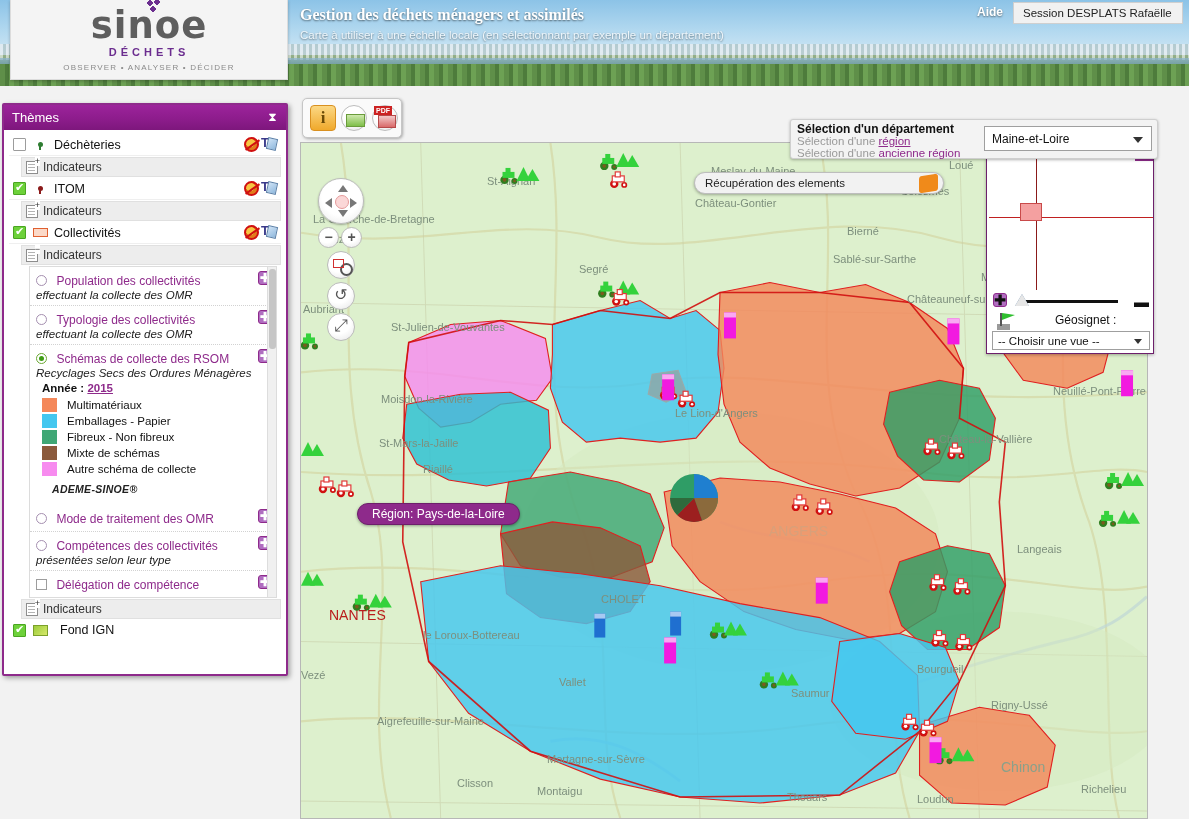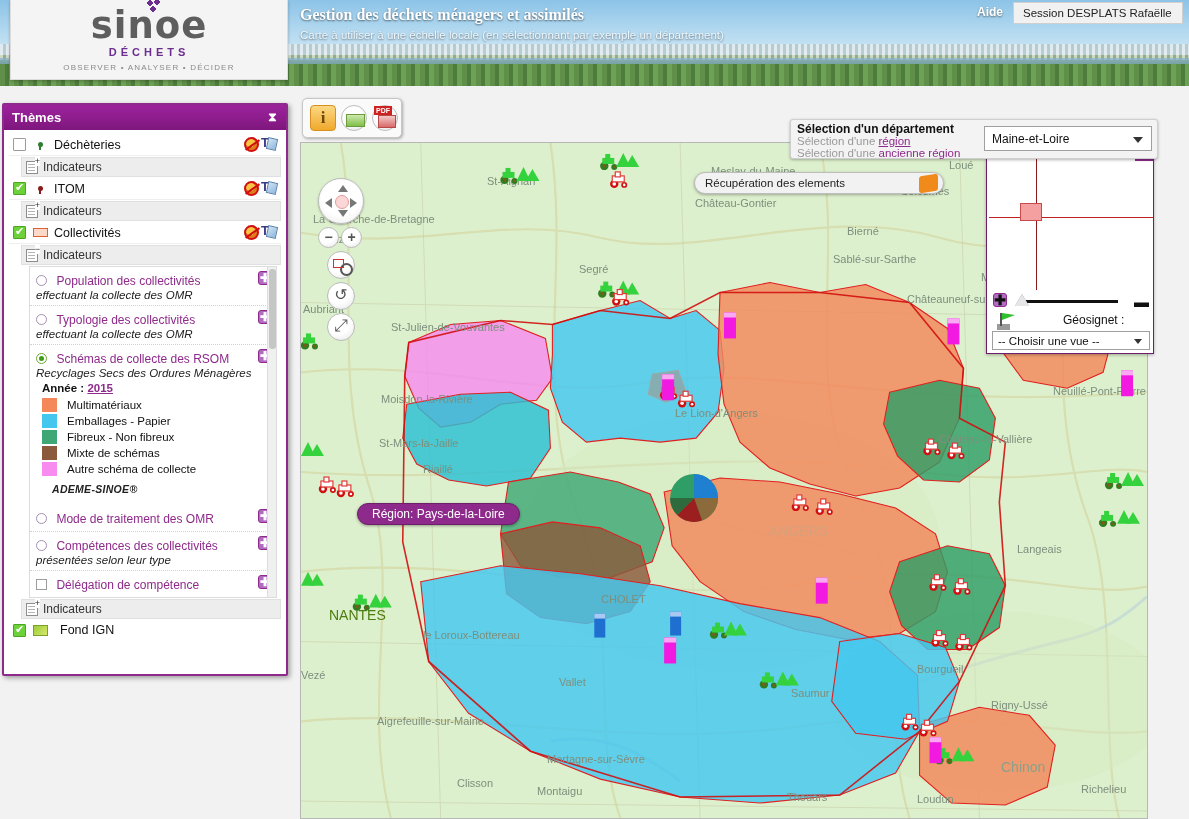--- a/index.html
+++ b/index.html
@@ -80,21 +80,21 @@
 
   
   #themes-panel {
     position:absolute; left:2px; top:103px; width:286px; height:573px;
     background:#ffffff; border:2px solid #8e2a8b; border-radius:2px;
     box-shadow: 2px 2px 5px rgba(0,0,0,.35);
     display:flex; flex-direction:column;
   }
   #themes-title {
     height:25px; background: linear-gradient(to bottom,#9c239b 0%,#8d1c8c 55%,#7d177c 100%);
-    color:#fff; font-weight:bold; font-size:13px; display:flex; align-items:center;
+    color:#fff; font-weight:normal; font-size:13px; display:flex; align-items:center;
     padding:4px 8px; position:relative;
   }
   #themes-collapse {
     position:absolute; right:7px; top:5px; width:13px; height:15px; cursor:pointer;
     color:#fff; font-size:12px; line-height:14px; text-align:center;
   }
   #themes-body { flex:1; overflow:hidden; padding:4px 5px 5px 5px; background:#fff; }
 
   .theme-row {
     display:flex; align-items:center; gap:6px; padding:3px 4px; position:relative;
@@ -263,21 +263,21 @@
   #ov-vline{position:absolute;left:49px;top:6px;width:1px;height:139px;background:#8b1a1a;}
   #ov-hline{position:absolute;left:2px;top:72px;width:164px;height:1px;background:#c02020;}
   #ov-box{position:absolute;left:33px;top:58px;width:22px;height:18px;background:#f4a0a0;border:1px solid #c94a4a;}
   #ov-slider { position:absolute; left:6px; top:148px; width:156px; height:16px; }
   #ov-slider .bar { position:absolute; left:25px; top:7px; width:100px; height:3px; background:#111; }
   #ov-slider .plus { position:absolute; left:0; top:0; font-size:14px; font-weight:bold; color:#111; }
   #ov-slider .minus { position:absolute; right:0; top:0; font-size:15px; font-weight:bold; color:#111; }
   #ov-slider .knob { position:absolute; left:22px; top:1px; width:0;height:0;
     border-left:7px solid transparent;border-right:7px solid transparent;border-bottom:12px solid #e6e6e6;
     filter: drop-shadow(0 0 0.5px #6a8fb5); }
-  #geo-label { position:absolute; left:76px; top:168px; font-size:12px; color:#111; }
+  #geo-label { position:absolute; left:68px; top:168px; font-size:12px; color:#111; }
   #geo-flag { position:absolute; left:8px; top:166px; width:22px; height:20px; }
   #geo-select { position:absolute; left:5px; top:186px; width:158px; height:19px; background:#fff;
     border:1px solid #9f9f9f; font-size:11.5px; color:#111; display:flex; align-items:center; padding-left:5px; cursor:pointer;}
   #geo-select .caret { position:absolute; right:7px; top:7px; width:0;height:0;
     border-left:4px solid transparent;border-right:4px solid transparent;border-top:5px solid #333;}
 </style>
 </head>
 <body>
 
 <div id="app">
@@ -540,21 +540,21 @@
     <div class="maplabel" style="left:606px;top:150px;">Châteauneuf-sur-Sarthe</div>
     <div class="maplabel" style="left:638px;top:290px;">Château-la-Vallière</div>
     <div class="maplabel" style="left:716px;top:400px;">Langeais</div>
     <div class="maplabel" style="left:752px;top:242px;">Neuillé-Pont-Pierre</div>
     <div class="maplabel big" style="left:468px;top:380px;color:#d8a07a;">ANGERS</div>
     <div class="maplabel" style="left:374px;top:264px;">Le Lion-d'Angers</div>
     <div class="maplabel" style="left:690px;top:556px;">Rigny-Ussé</div>
     <div class="maplabel" style="left:616px;top:520px;">Bourgueil</div>
     <div class="maplabel big" style="left:700px;top:616px;">Chinon</div>
     <div class="maplabel" style="left:490px;top:544px;">Saumur</div>
-    <div class="maplabel big" style="left:28px;top:464px;color:#4d7c0f;">NANTES</div>
+    <div class="maplabel big" style="left:28px;top:464px;color:#b91c1c;">NANTES</div>
     <div class="maplabel" style="left:122px;top:486px;">le Loroux-Bottereau</div>
     <div class="maplabel" style="left:258px;top:533px;">Vallet</div>
     <div class="maplabel" style="left:76px;top:572px;">Aigrefeuille-sur-Maine</div>
     <div class="maplabel" style="left:156px;top:634px;">Clisson</div>
     <div class="maplabel" style="left:236px;top:642px;">Montaigu</div>
     <div class="maplabel" style="left:246px;top:610px;">Mortagne-sur-Sèvre</div>
     <div class="maplabel" style="left:0px;top:526px;">Vezé</div>
     <div class="maplabel" style="left:300px;top:450px;">CHOLET</div>
     <div class="maplabel" style="left:486px;top:648px;">Thouars</div>
     <div class="maplabel" style="left:616px;top:650px;">Loudun</div>

